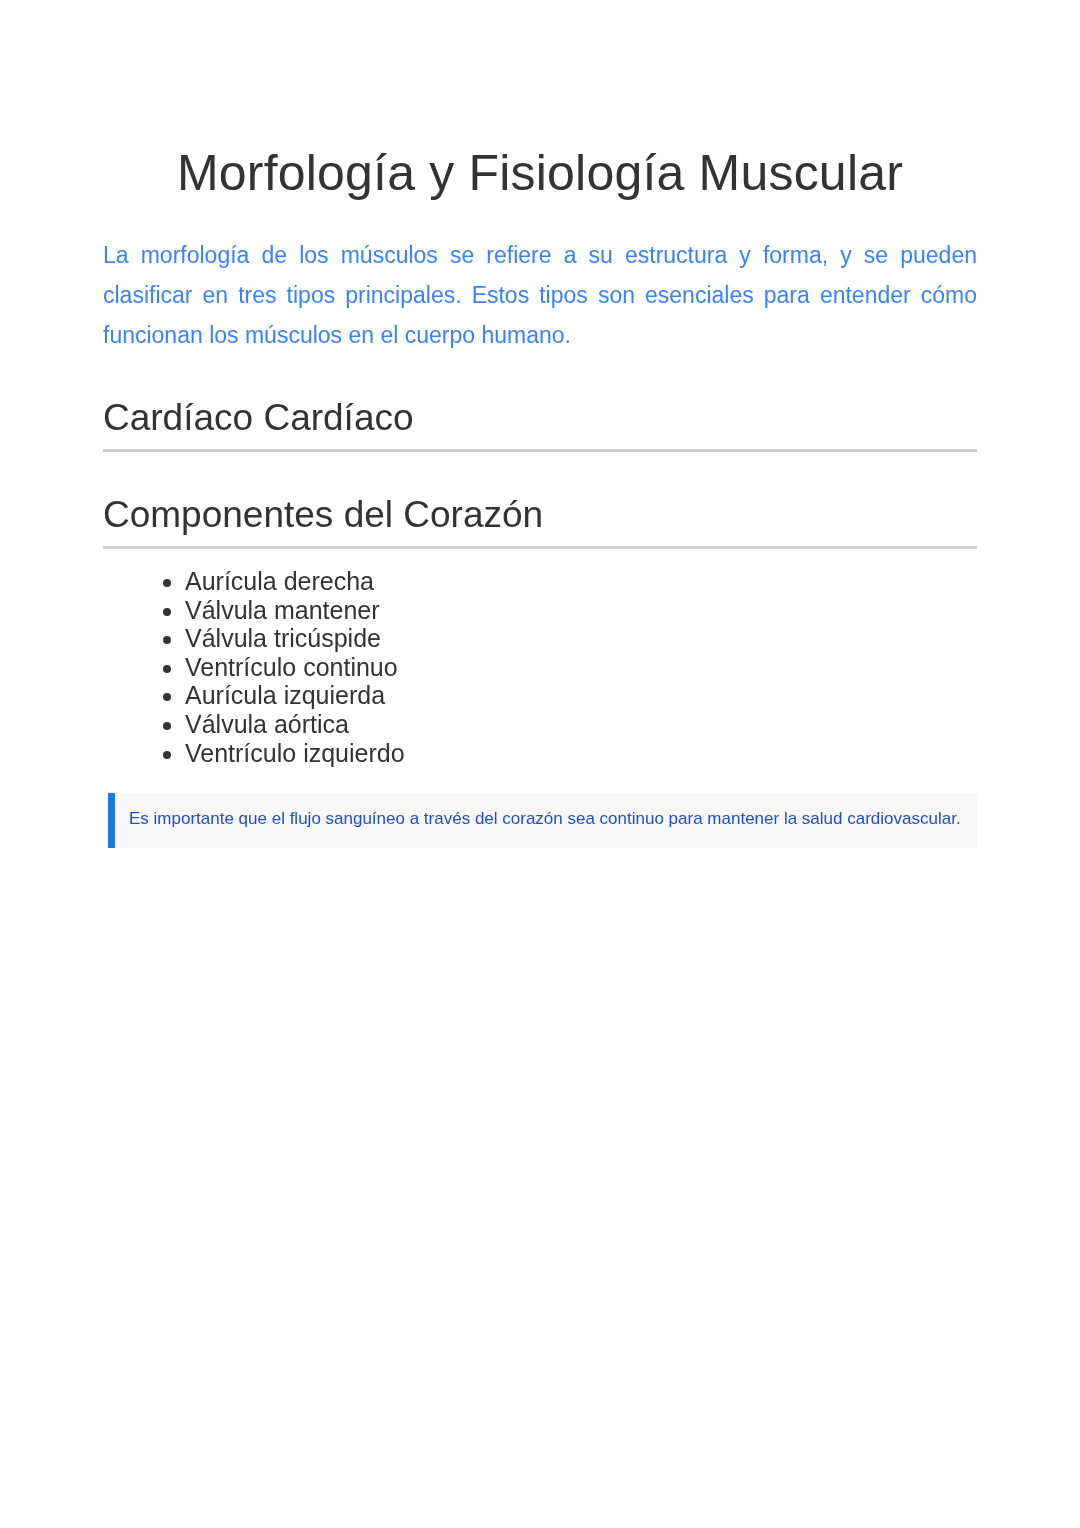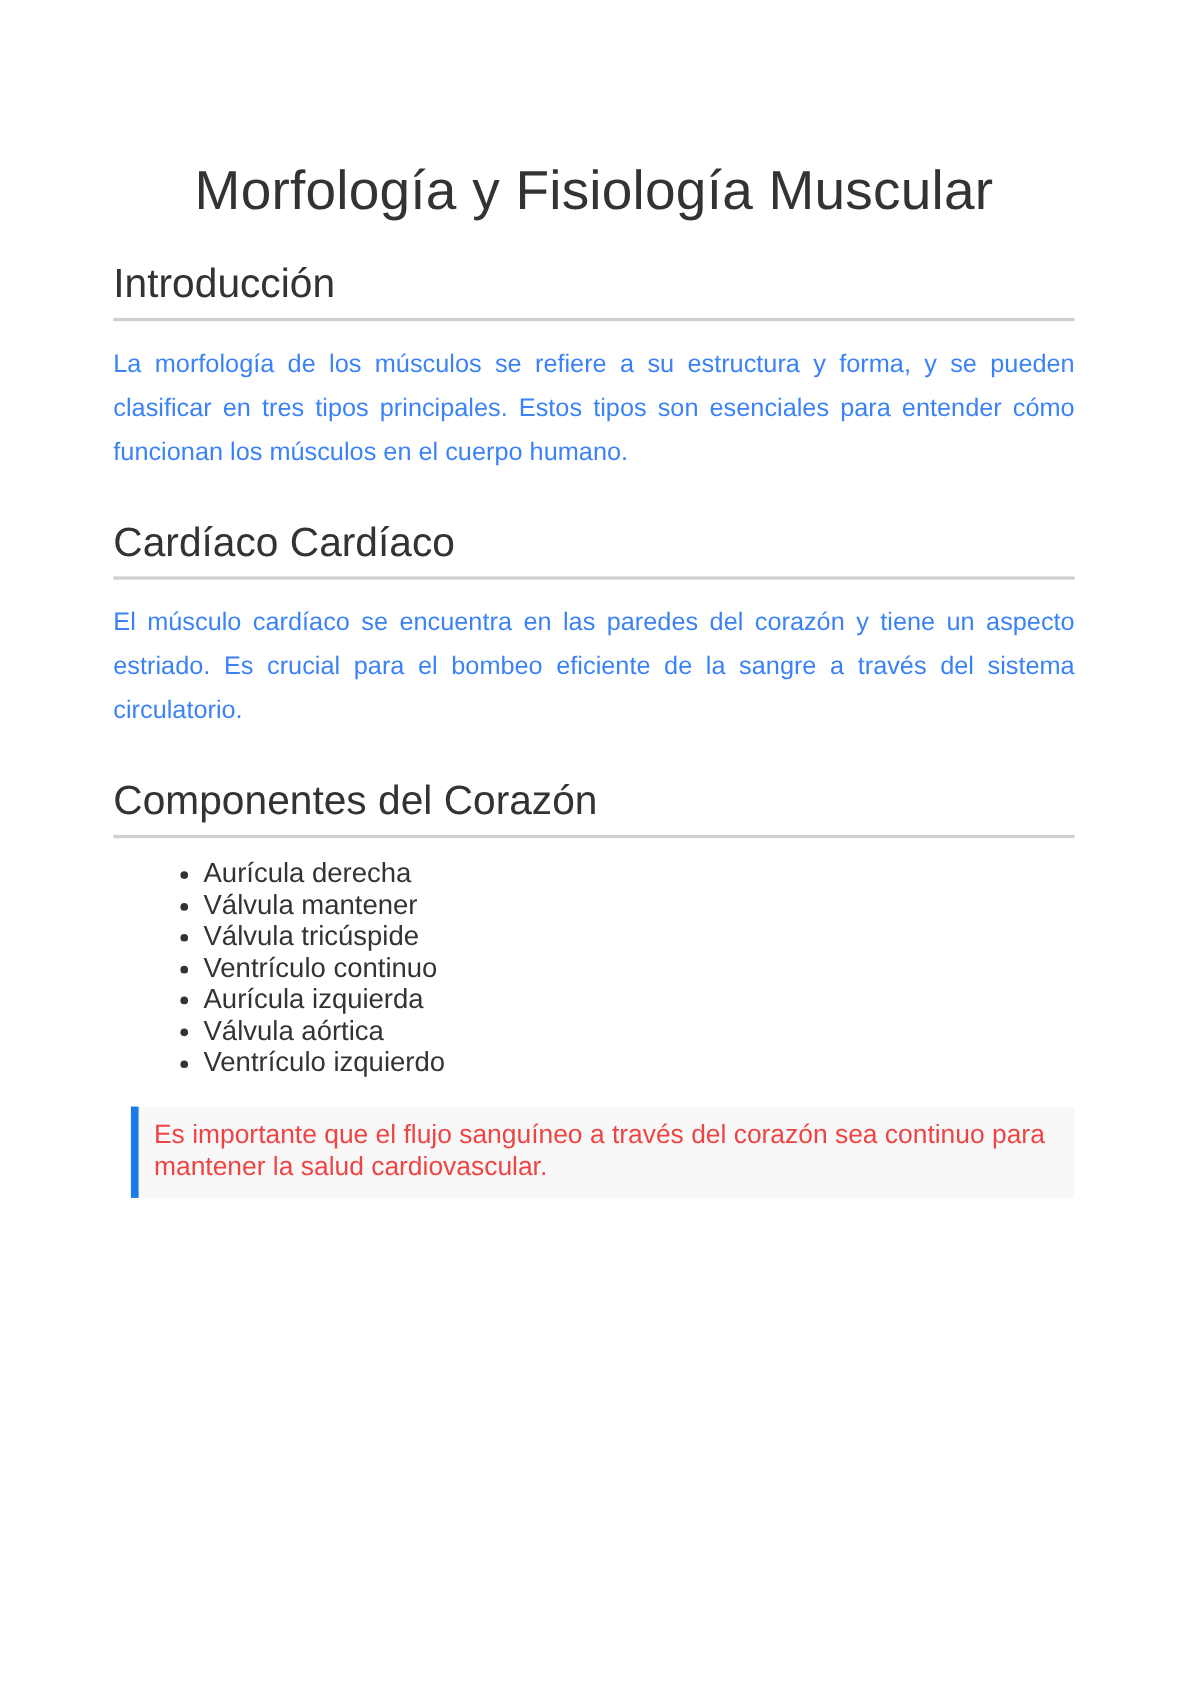--- a/index.html
+++ b/index.html
@@ -22,39 +22,37 @@
   .sec-intro { margin-top: 30px; }
   .sec-cardiac { margin-top: 40px; }
   .sec-comp { margin-top: 40px; }
   p {
     margin: 18px 0 0 0; font-size: 23px; line-height: 40px;
     text-align: justify; color: #3b82f6;
   }
   ul { margin: 18px 0 0 0; padding-left: 82px; list-style: disc; }
   li { font-size: 25px; line-height: 28.6px; color: #333333; }
   blockquote {
-    margin: 26px 0 0 16px; padding: 12px 14px 14px 14px;
+    margin: 26px 0 0 5px; padding: 12px 14px 14px 14px;
     background: #f8f8f8; border-left: 7px solid #1a7be8;
-    font-size: 24px; line-height: 28.6px; color: #ef4444;
+    font-size: 17px; line-height: 28.6px; color: #1d4ed8;
   }
 </style>
 </head>
 <body>
 
 <div class="page">
   <h1>Morfología y Fisiología Muscular</h1>
 
   <section class="sec-intro">
-    <h2>Introducción</h2>
     <p>La morfología de los músculos se refiere a su estructura y forma, y se pueden clasificar en tres tipos principales. Estos tipos son esenciales para entender cómo funcionan los músculos en el cuerpo humano.</p>
   </section>
 
   <section class="sec-cardiac">
     <h2>Cardíaco Cardíaco</h2>
-    <p>El músculo cardíaco se encuentra en las paredes del corazón y tiene un aspecto estriado. Es crucial para el bombeo eficiente de la sangre a través del sistema circulatorio.</p>
   </section>
 
   <section class="sec-comp">
     <h2>Componentes del Corazón</h2>
     <ul>
       <li>Aurícula derecha</li>
       <li>Válvula mantener</li>
       <li>Válvula tricúspide</li>
       <li>Ventrículo continuo</li>
       <li>Aurícula izquierda</li>

